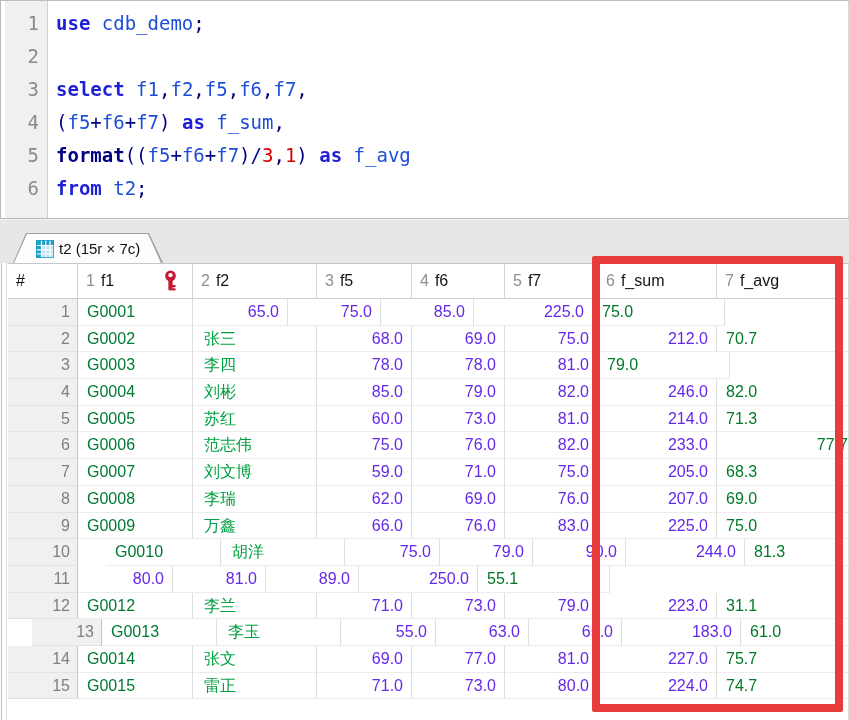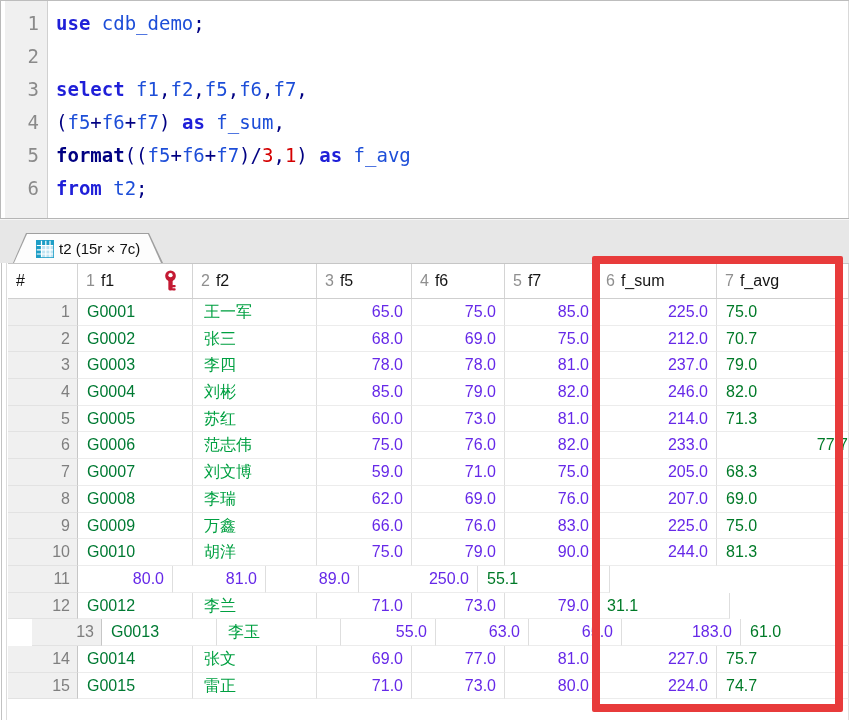--- a/index.html
+++ b/index.html
@@ -149,21 +149,20 @@
         </div>
         <div class="hcell" style="width: 132px; flex: 0 0 132px;">
           <span class="hnum">7</span>
           <span class="hname">f_avg</span>
         </div>
       </div>
     <div class="rows" id="grid-rows">
         <div class="row">
           <div class="cell c-rownum" style="width: 70px; flex: 0 0 70px;">1</div>
           <div class="cell c-code" style="width: 115px; flex: 0 0 115px;">G0001</div>
-          <div class="cell c-name" style="width: 124px; flex: 0 0 124px;">王一军</div>
           <div class="cell c-num" style="width: 95px; flex: 0 0 95px;">65.0</div>
           <div class="cell c-num" style="width: 93px; flex: 0 0 93px;">75.0</div>
           <div class="cell c-num" style="width: 93px; flex: 0 0 93px;">85.0</div>
           <div class="cell c-num" style="width: 119px; flex: 0 0 119px;">225.0</div>
           <div class="cell c-avg" style="width: 132px; flex: 0 0 132px;">75.0</div>
         </div>
         <div class="row">
           <div class="cell c-rownum" style="width: 70px; flex: 0 0 70px;">2</div>
           <div class="cell c-code" style="width: 115px; flex: 0 0 115px;">G0002</div>
           <div class="cell c-name" style="width: 124px; flex: 0 0 124px;">张三</div>
@@ -173,21 +172,20 @@
           <div class="cell c-num" style="width: 119px; flex: 0 0 119px;">212.0</div>
           <div class="cell c-avg" style="width: 132px; flex: 0 0 132px;">70.7</div>
         </div>
         <div class="row">
           <div class="cell c-rownum" style="width: 70px; flex: 0 0 70px;">3</div>
           <div class="cell c-code" style="width: 115px; flex: 0 0 115px;">G0003</div>
           <div class="cell c-name" style="width: 124px; flex: 0 0 124px;">李四</div>
           <div class="cell c-num" style="width: 95px; flex: 0 0 95px;">78.0</div>
           <div class="cell c-num" style="width: 93px; flex: 0 0 93px;">78.0</div>
           <div class="cell c-num" style="width: 93px; flex: 0 0 93px;">81.0</div>
-          <div class="cell c-num" style="width: 119px; flex: 0 0 119px;">237.0</div>
           <div class="cell c-avg" style="width: 132px; flex: 0 0 132px;">79.0</div>
         </div>
         <div class="row">
           <div class="cell c-rownum" style="width: 70px; flex: 0 0 70px;">4</div>
           <div class="cell c-code" style="width: 115px; flex: 0 0 115px;">G0004</div>
           <div class="cell c-name" style="width: 124px; flex: 0 0 124px;">刘彬</div>
           <div class="cell c-num" style="width: 95px; flex: 0 0 95px;">85.0</div>
           <div class="cell c-num" style="width: 93px; flex: 0 0 93px;">79.0</div>
           <div class="cell c-num" style="width: 93px; flex: 0 0 93px;">82.0</div>
           <div class="cell c-num" style="width: 119px; flex: 0 0 119px;">246.0</div>
@@ -238,21 +236,21 @@
           <div class="cell c-code" style="width: 115px; flex: 0 0 115px;">G0009</div>
           <div class="cell c-name" style="width: 124px; flex: 0 0 124px;">万鑫</div>
           <div class="cell c-num" style="width: 95px; flex: 0 0 95px;">66.0</div>
           <div class="cell c-num" style="width: 93px; flex: 0 0 93px;">76.0</div>
           <div class="cell c-num" style="width: 93px; flex: 0 0 93px;">83.0</div>
           <div class="cell c-num" style="width: 119px; flex: 0 0 119px;">225.0</div>
           <div class="cell c-avg" style="width: 132px; flex: 0 0 132px;">75.0</div>
         </div>
         <div class="row">
           <div class="cell c-rownum" style="width: 70px; flex: 0 0 70px;">10</div>
-          <div class="cell c-code" style="width: 115px; flex: 0 0 115px;">G0010</div>
+          <div class="cell c-code" style="width: 115px; flex: 0 0 115px; margin-left: 28px;">G0010</div>
           <div class="cell c-name" style="width: 124px; flex: 0 0 124px;">胡洋</div>
           <div class="cell c-num" style="width: 95px; flex: 0 0 95px;">75.0</div>
           <div class="cell c-num" style="width: 93px; flex: 0 0 93px;">79.0</div>
           <div class="cell c-num" style="width: 93px; flex: 0 0 93px;">90.0</div>
           <div class="cell c-num" style="width: 119px; flex: 0 0 119px;">244.0</div>
           <div class="cell c-avg" style="width: 132px; flex: 0 0 132px;">81.3</div>
         </div>
         <div class="row">
           <div class="cell c-rownum" style="width: 70px; flex: 0 0 70px;">11</div>
           <div class="cell c-num" style="width: 95px; flex: 0 0 95px;">80.0</div>
@@ -261,20 +259,21 @@
           <div class="cell c-num" style="width: 119px; flex: 0 0 119px;">250.0</div>
           <div class="cell c-avg" style="width: 132px; flex: 0 0 132px;">55.1</div>
         </div>
         <div class="row">
           <div class="cell c-rownum" style="width: 70px; flex: 0 0 70px;">12</div>
           <div class="cell c-code" style="width: 115px; flex: 0 0 115px;">G0012</div>
           <div class="cell c-name" style="width: 124px; flex: 0 0 124px;">李兰</div>
           <div class="cell c-num" style="width: 95px; flex: 0 0 95px;">71.0</div>
           <div class="cell c-num" style="width: 93px; flex: 0 0 93px;">73.0</div>
           <div class="cell c-num" style="width: 93px; flex: 0 0 93px;">79.0</div>
+          <div class="cell c-num" style="width: 119px; flex: 0 0 119px;">223.0</div>
           <div class="cell c-avg" style="width: 132px; flex: 0 0 132px;">31.1</div>
         </div>
         <div class="row">
           <div class="cell c-rownum" style="width: 70px; flex: 0 0 70px; margin-left: 24px;">13</div>
           <div class="cell c-code" style="width: 115px; flex: 0 0 115px;">G0013</div>
           <div class="cell c-name" style="width: 124px; flex: 0 0 124px;">李玉</div>
           <div class="cell c-num" style="width: 95px; flex: 0 0 95px;">55.0</div>
           <div class="cell c-num" style="width: 93px; flex: 0 0 93px;">63.0</div>
           <div class="cell c-num" style="width: 93px; flex: 0 0 93px;">65.0</div>
           <div class="cell c-num" style="width: 119px; flex: 0 0 119px;">183.0</div>

